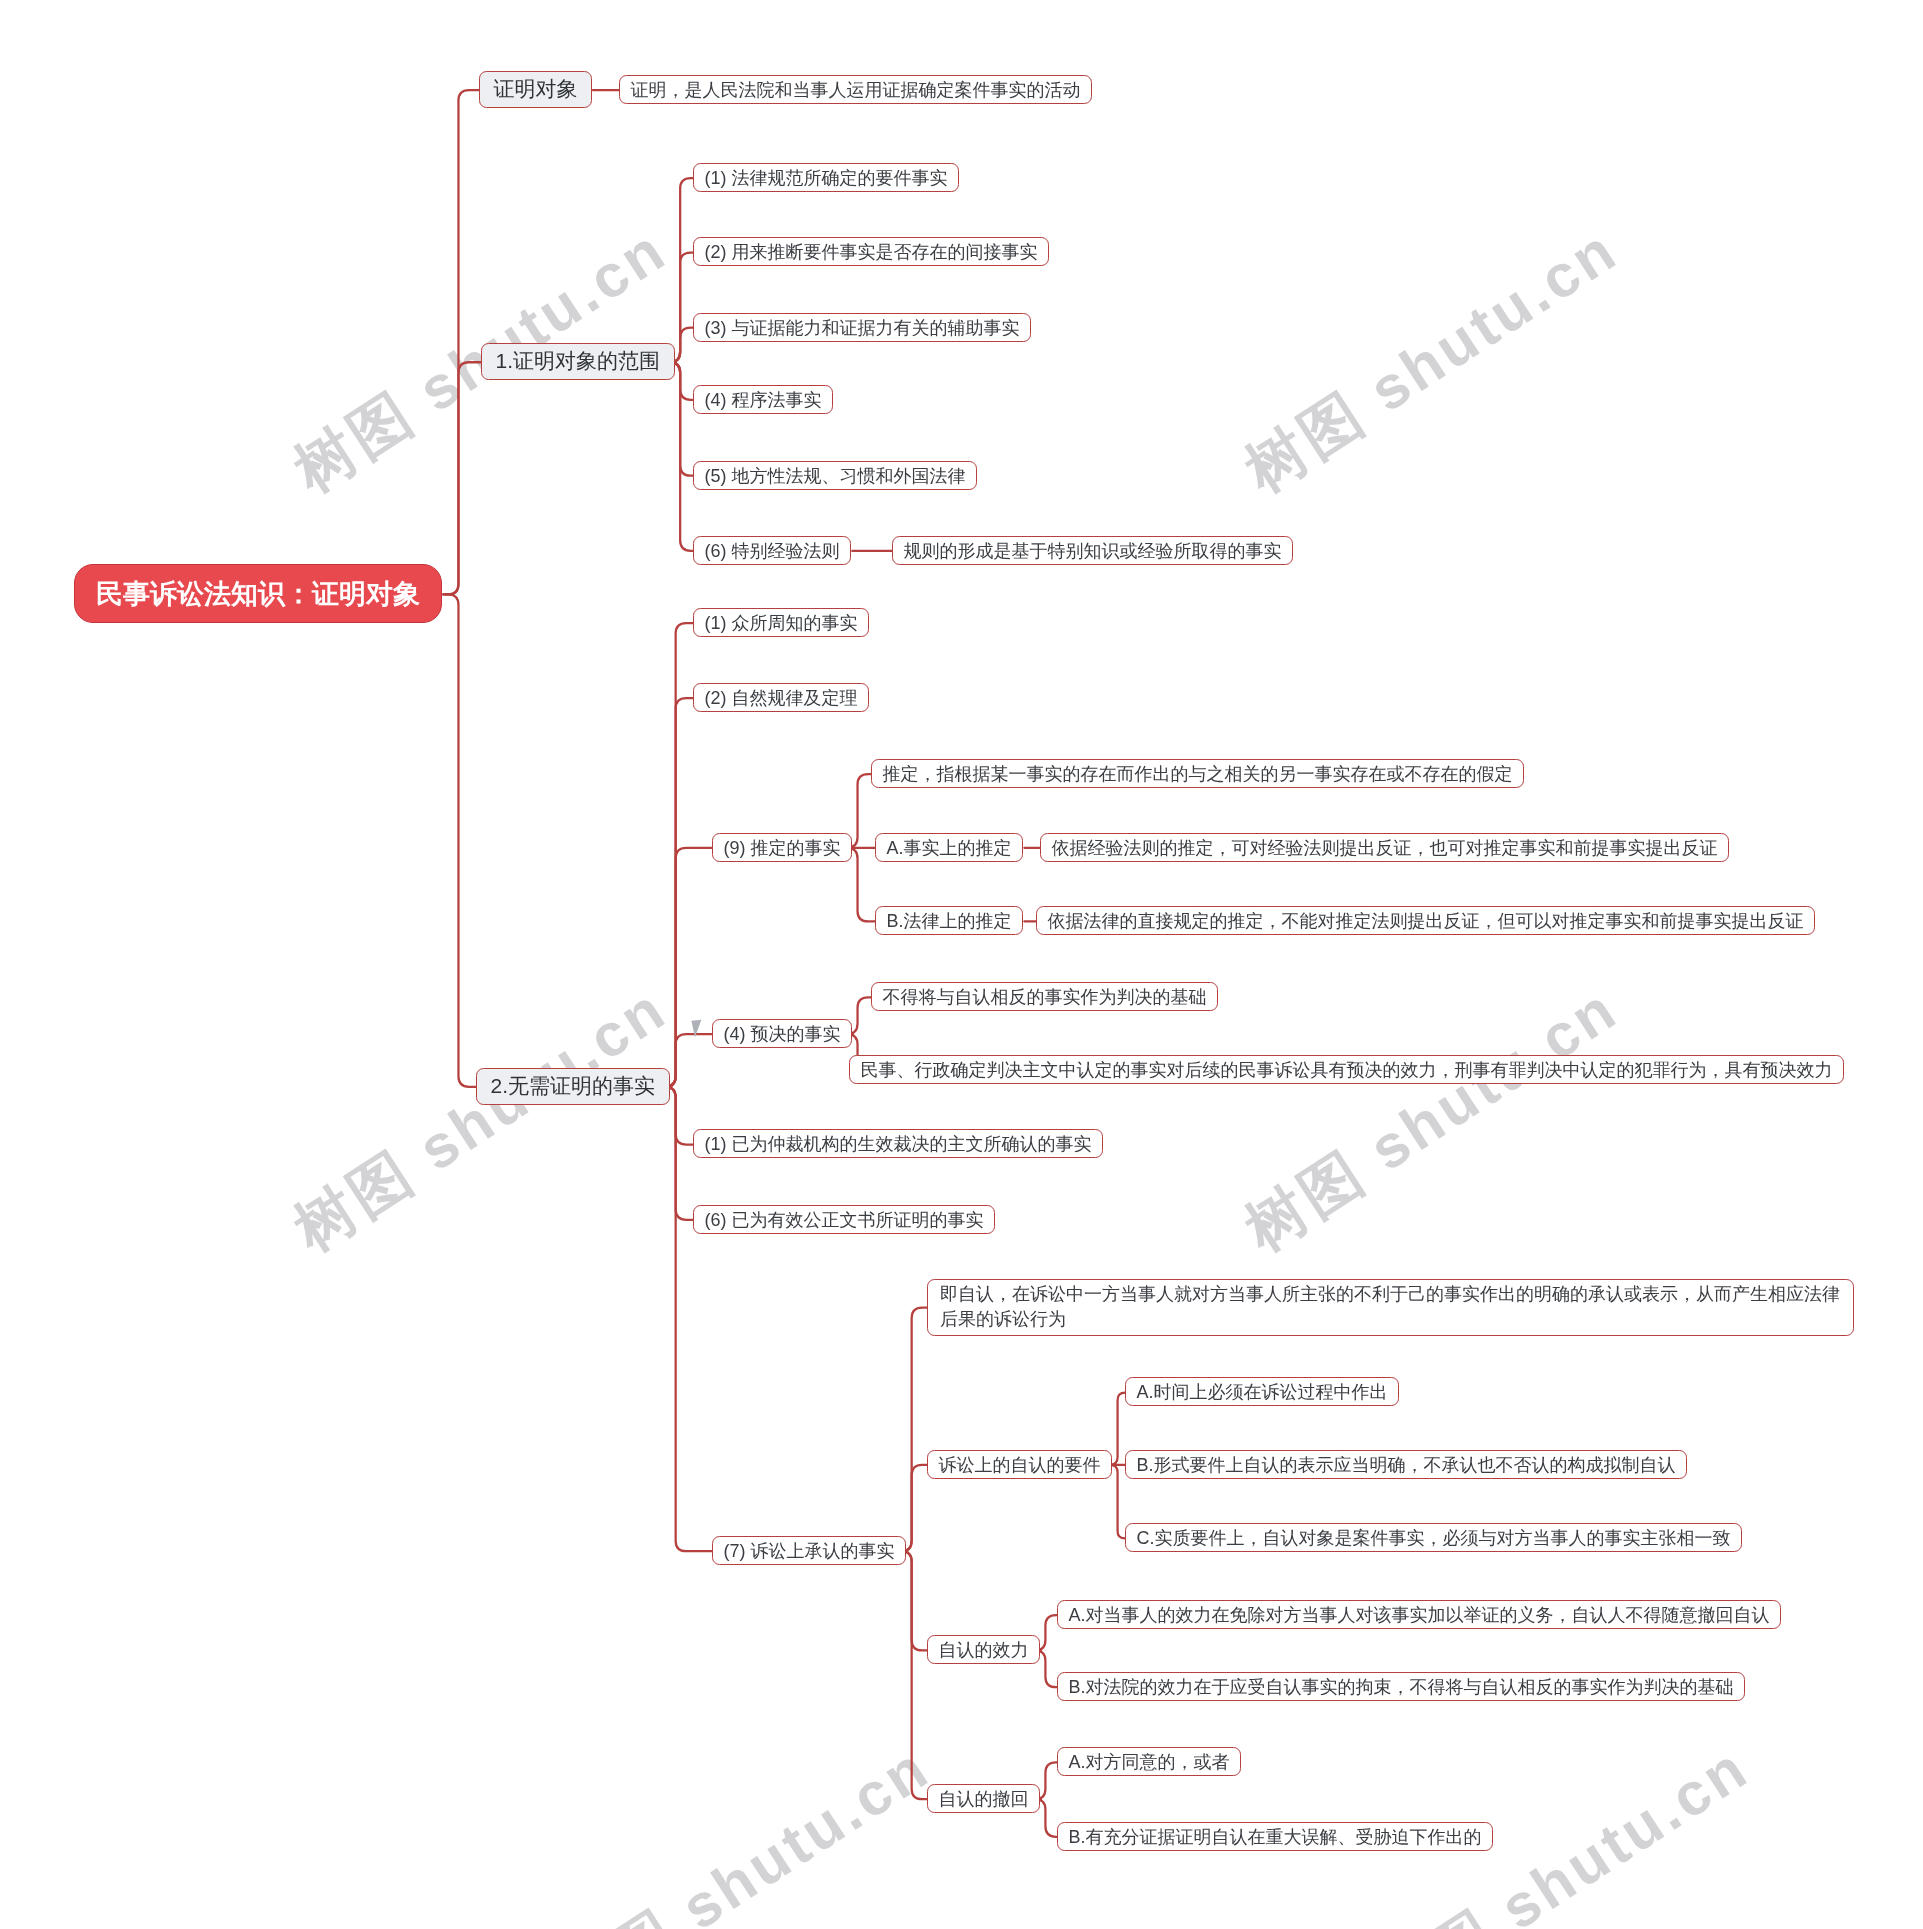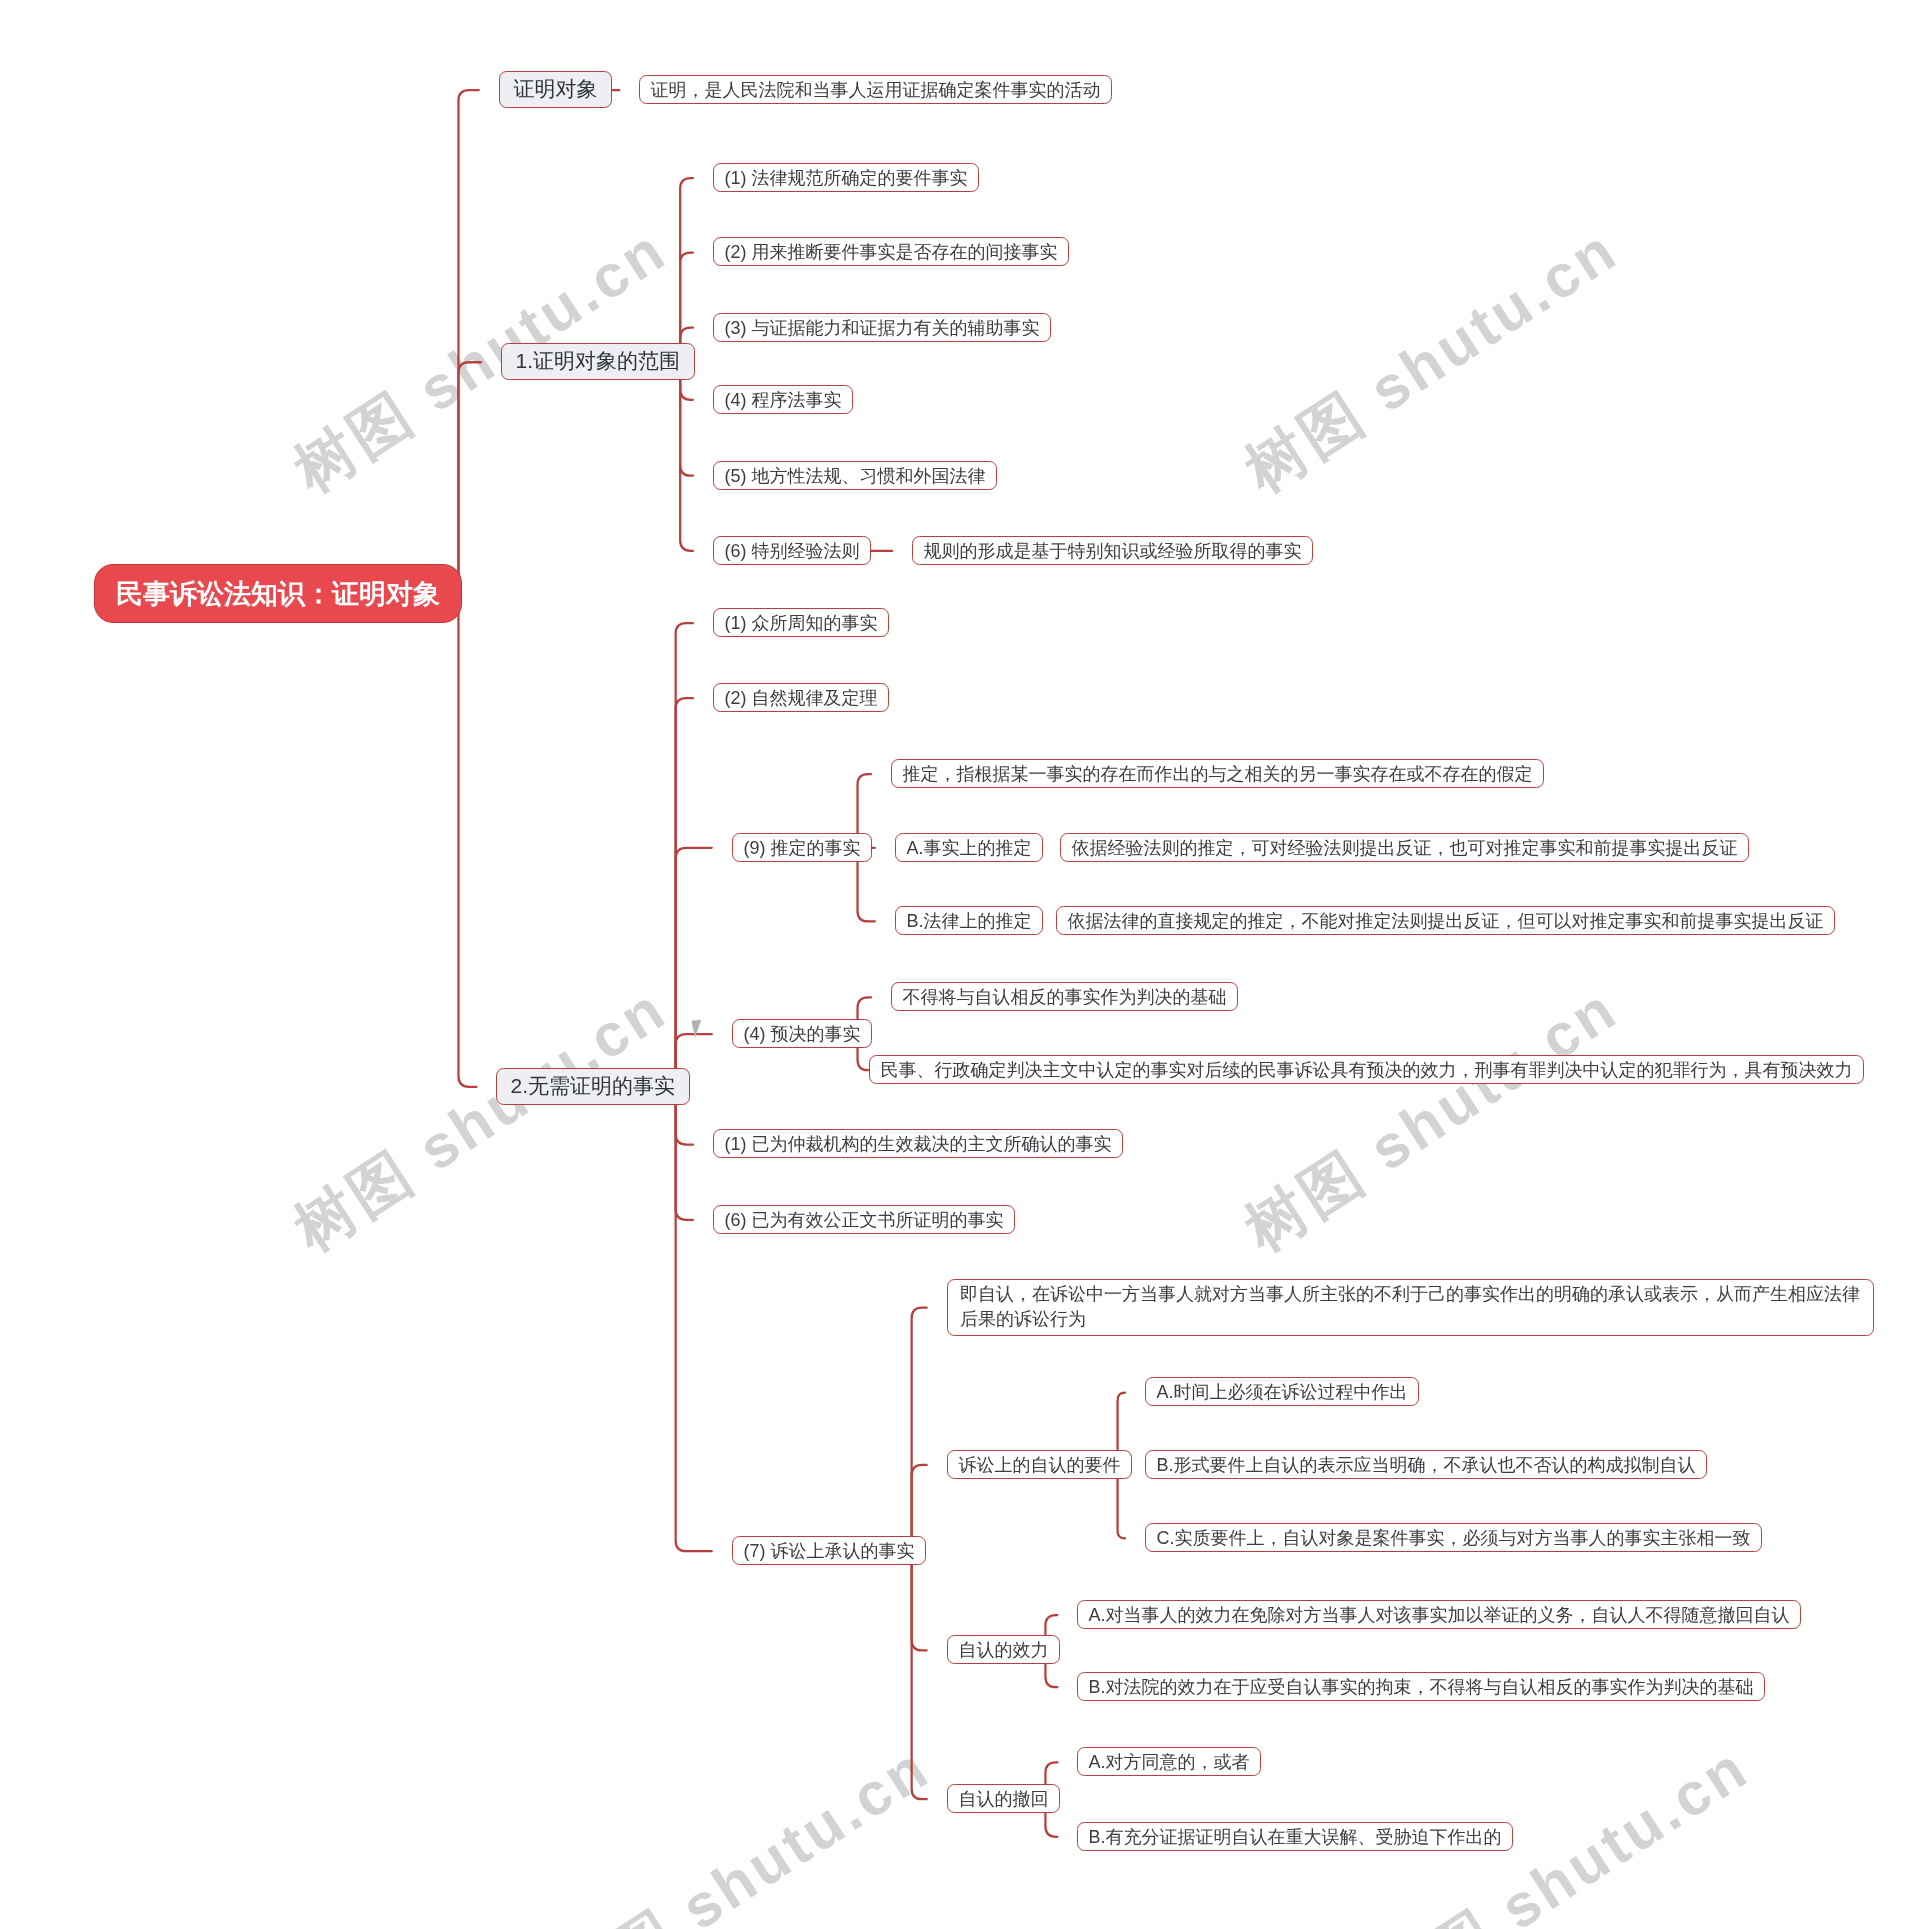--- a/index.html
+++ b/index.html
@@ -12,21 +12,20 @@
     font-family:"Liberation Sans","DejaVu Sans",sans-serif;
   }
   #map{position:absolute;left:0;top:0;width:1924px;height:1930px;}
   #edges{position:absolute;left:0;top:0;width:1924px;height:1930px;z-index:1;}
   #edges path{stroke:var(--line);stroke-width:3;fill:none;stroke-linecap:round;}
   .node{
     position:absolute;z-index:2;white-space:nowrap;background:#ffffff;
     border:1.5px solid var(--node-border);border-radius:7.5px;
     font-size:18px;line-height:24px;padding:1.5px 10.5px;color:var(--text);
     box-sizing:border-box;
-    margin-left:20px;
   }
   .branch{
     background:var(--branch-bg);font-size:21px;line-height:30px;padding:2.3px 13.5px;
     border-radius:7.5px;color:#2f3338;
   }
   .root-node{
     background:var(--root-bg);border-color:var(--root-border);color:var(--root-text);
     font-size:27px;line-height:42px;padding:7.5px 21px;border-radius:19px;font-weight:bold;
   }
   .multiline{white-space:normal;width:927px;line-height:25px;padding:2.3px 12px;}

